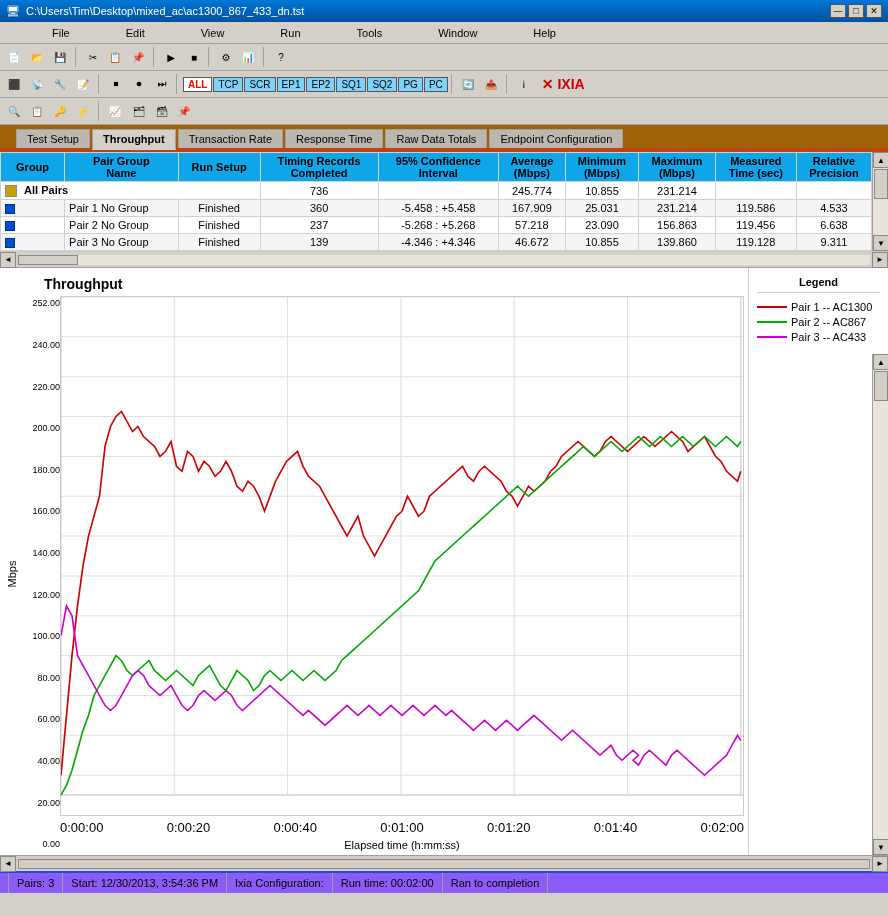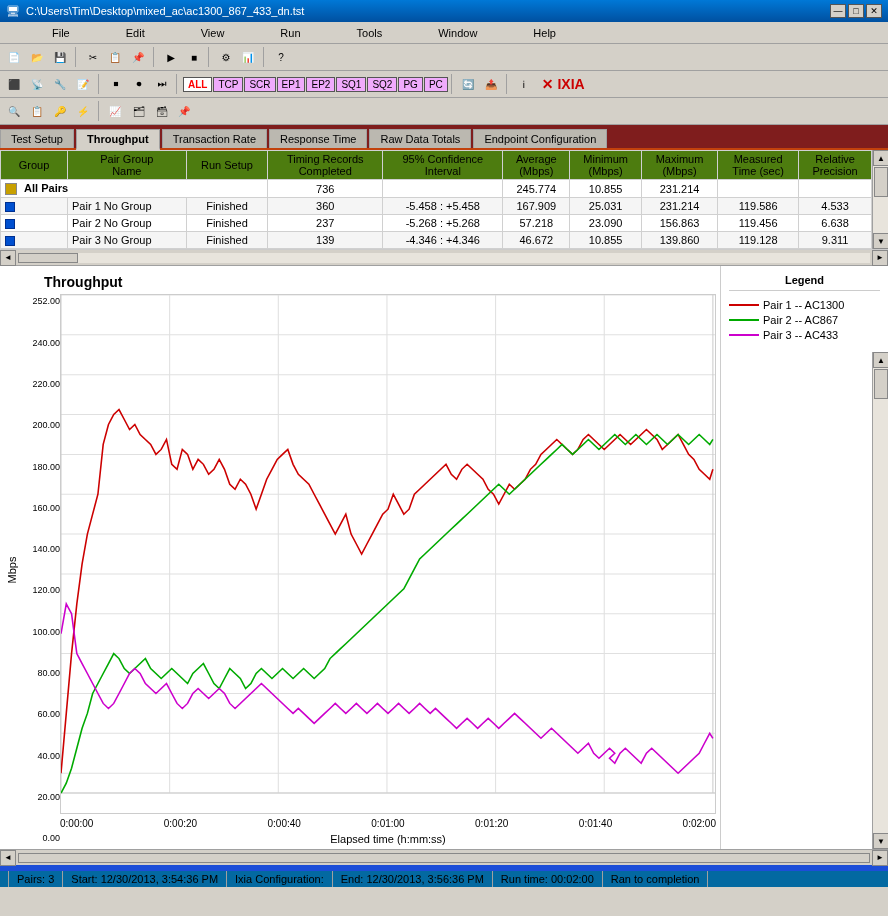--- a/index.html
+++ b/index.html
@@ -34,48 +34,48 @@
     .toolbar { background: #d4d0c8; display: flex; align-items: center; padding: 2px 4px; border-bottom: 1px solid #a0a0a0; gap: 1px; min-height: 26px; }
     .toolbar-btn {
       width: 22px; height: 22px; background: #d4d0c8; border: 1px solid transparent;
       display: flex; align-items: center; justify-content: center; cursor: pointer; font-size: 10px;
     }
     .toolbar-sep { width: 4px; height: 20px; border-left: 1px solid #a0a0a0; margin: 0 2px; }
     .toolbar-label {
       background: white; border: 1px solid #555; padding: 1px 4px; font-size: 10px; font-weight: bold; color: red;
     }
     .toolbar-tag {
-      background: #f0abfc; border: 1px solid #555; padding: 1px 4px; font-size: 10px;
+      background: #7dd3fc; border: 1px solid #555; padding: 1px 4px; font-size: 10px;
     }
     .ixia-logo { font-size: 14px; font-weight: bold; color: #cc0000; margin-left: 6px; }
     
     
     .tab-bar {
-      background: #7f1d1d; display: flex; align-items: flex-end; padding: 4px 0 0; border-bottom: 2px solid #c2410c;
+      background: #a16207; display: flex; align-items: flex-end; padding: 4px 16px 0; border-bottom: 4px solid #c2410c;
     }
     .tab {
       padding: 3px 10px; font-size: 11px; cursor: pointer;
       border: 1px solid #a0a0a0; border-bottom: none;
       background: #bbb8b0; margin-right: 2px;
     }
     .tab.active { background: #d4d0c8; font-weight: bold; border-bottom: 2px solid #d4d0c8; margin-bottom: -2px; }
     
     
     .data-table { width: 100%; border-collapse: collapse; font-size: 11px; }
     .data-table th, .data-table td { border: 1px solid #d0d0d0; padding: 2px 4px; text-align: left; }
-    .data-table th { background: #4d7c0f; font-weight: normal; text-align: center; }
+    .data-table th { background: #0ea5e9; font-weight: bold; text-align: center; }
     .data-table td { text-align: center; }
     .data-table td.left { text-align: left; }
     .data-table tr.summary td { font-weight: normal; }
     .data-table tr:nth-child(even) { background: #f5f5f5; }
     .legend-item { display: flex; align-items: center; gap: 4px; margin-bottom: 3px; }
     
     
     .status-bar {
-      background: #0369a1; border-top: 6px solid #1d4ed8;
+      background: #8b5cf6; border-top: 2px solid #1d4ed8;
       height: 22px; display: flex; align-items: center; padding: 0 8px;
       font-size: 11px; gap: 0;
     }
     .status-segment { padding: 0 8px; border-right: 1px solid #a0a0a0; height: 100%; display: flex; align-items: center; }
     .status-segment:first-child { border-left: 1px solid #a0a0a0; }
     
     .scrollbar-v {
       width: 16px; background: #d4d0c8; border-left: 1px solid #a0a0a0;
       display: flex; flex-direction: column;
     }
@@ -325,36 +325,36 @@
 
             <line x1="0" y1="500" x2="620" y2="500" stroke="#ccc" stroke-width="1"></line>
 
             <polyline fill="none" stroke="#cc0000" stroke-width="1.5" points="0,480 5,420 10,360 15,310 20,270 25,240 30,220 35,200 40,150 45,130 50,120 55,115 60,125 65,135 70,130 75,140 80,145 85,150 90,160 95,155 100,145 105,170 110,175 110,175 115,155 120,160 125,175 130,165 135,170 140,180 145,175 150,165 155,175 160,190 165,195 170,185 175,190 180,200 185,215 190,200 195,185 200,175 205,165 210,160 215,155 220,170 225,180 230,185 235,190 240,200 245,210 250,220 255,230 260,240 265,230 270,220 275,240 280,250 285,260 290,250 295,240 300,230 305,220 310,215 315,200 320,210 325,220 330,215 335,200 340,195 345,190 350,185 355,180 360,175 365,170 365,170 370,180 375,185 380,175 385,170 390,175 395,180 400,185 405,195 410,200 415,210 420,200 425,190 430,195 435,190 440,185 445,175 450,170 455,160 460,155 465,150 470,145 475,150 480,155 485,160 490,155 495,145 500,140 505,145 510,150 515,155 520,150 525,145 530,140 535,145 540,150 545,145 550,140 555,135 560,140 565,145 570,155 575,150 580,145 585,140 590,150 595,160 600,165 605,175 610,180 615,185 618,175"></polyline>
 
             <polyline fill="none" stroke="#00aa00" stroke-width="1.5" points="0,500 5,490 10,475 15,455 20,435 25,420 30,400 35,390 40,380 45,370 50,360 55,365 60,375 65,380 70,375 75,370 80,365 85,375 90,380 95,385 100,380 105,375 110,380 115,385 120,390 125,380 130,375 135,370 140,380 145,390 150,395 155,385 160,375 165,380 170,385 175,395 180,390 185,380 190,375 195,380 200,385 205,380 210,375 215,380 220,385 225,380 230,375 235,380 240,385 245,380 250,375 255,365 260,360 265,355 270,350 275,345 280,340 285,335 290,330 295,325 300,320 305,315 310,310 315,305 320,300 325,295 330,285 335,275 340,265 345,260 350,255 355,250 360,245 365,240 370,235 375,230 380,225 385,220 390,215 395,210 400,205 405,200 410,195 415,190 420,195 425,200 430,195 435,190 440,185 445,180 450,175 455,170 460,165 465,160 470,155 475,150 480,155 485,160 490,155 495,150 500,145 505,150 510,155 515,150 520,145 525,140 530,145 535,150 540,145 545,140 550,145 555,150 560,145 565,140 570,145 575,150 580,145 585,140 590,145 595,150 600,145 605,140 610,145 615,150 618,145"></polyline>
 
             <polyline fill="none" stroke="#cc00cc" stroke-width="1.5" points="0,340 5,310 10,320 15,360 20,370 25,380 30,390 35,400 40,410 45,415 50,410 55,400 60,390 65,380 70,375 75,380 80,390 85,395 90,400 95,395 100,390 105,400 110,410 115,415 120,410 125,400 130,395 135,400 140,405 145,400 150,395 155,400 160,410 165,415 170,410 175,405 180,400 185,395 190,390 195,395 200,400 205,405 210,410 215,415 220,420 225,415 230,420 235,425 240,430 245,425 250,420 255,415 260,410 265,415 270,420 275,415 280,410 285,415 290,420 295,415 300,410 305,415 310,420 315,415 320,410 325,415 330,420 335,415 340,410 345,415 350,420 355,415 360,420 365,425 370,430 375,435 380,430 385,425 390,430 395,435 400,430 405,425 410,430 415,435 420,430 425,425 430,420 435,425 440,430 445,435 450,440 455,445 460,440 465,435 470,440 475,445 480,450 485,455 490,460 495,455 500,450 505,460 510,465 515,460 520,455 525,460 520,465 525,470 530,460 535,455 540,460 545,465 550,470 555,460 560,455 565,460 570,465 575,470 580,475 585,480 590,475 595,470 600,465 605,460 610,450 615,440 618,445"></polyline>
           </svg>
 
-          <div style="display: flex; justify-content: space-between; padding: 2px 0; font-size: 10px; margin-top: 2px;">
+          <div style="display: flex; justify-content: space-between; padding: 2px 0; font-size: 13px; margin-top: 2px;">
             <span>0:00:00</span>
             <span>0:00:20</span>
             <span>0:00:40</span>
             <span>0:01:00</span>
             <span>0:01:20</span>
             <span>0:01:40</span>
             <span>0:02:00</span>
           </div>
 
           <div style="text-align: center; font-size: 11px; margin-top: 2px;">Elapsed time (h:mm:ss)</div>
         </div>
       </div>
     </div>
 
-    <div style="width: 168px; border-left: 1px solid #ccc; display: flex; flex-direction: column;">
+    <div style="width: 140px; border-left: 1px solid #ccc; display: flex; flex-direction: column;">
       <div style="padding: 8px; font-size: 11px;">
         <div style="font-weight: bold; margin-bottom: 8px; text-align: center; border-bottom: 1px solid #ccc; padding-bottom: 4px;">Legend</div>
         <div class="legend-item">
           <svg width="30" height="3">
               <line x1="0" y1="1" x2="30" y2="1" stroke="#cc0000" stroke-width="2"></line>
             </svg>
           <span>Pair 1 -- AC1300</span>
         </div>
         <div class="legend-item">
           <svg width="30" height="3">
@@ -386,16 +386,15 @@
       <div style="width:100%;height:10px;background:#d4d0c8;border:1px solid #888;"></div>
     </div>
     <div style="width:16px;height:16px;background:#d4d0c8;border:1px solid #888;display:flex;align-items:center;justify-content:center;font-size:8px;">►</div>
   </div>
 </div>
 
 <div class="status-bar">
   <div class="status-segment">Pairs: 3</div>
   <div class="status-segment">Start: 12/30/2013, 3:54:36 PM</div>
   <div class="status-segment">Ixia Configuration:</div>
-  <div class="status-segment">End: 12/30/2013, 3:56:36 PM</div>
   <div class="status-segment">Run time: 00:02:00</div>
   <div class="status-segment">Ran to completion</div>
 </div>
 
 </body></html>

